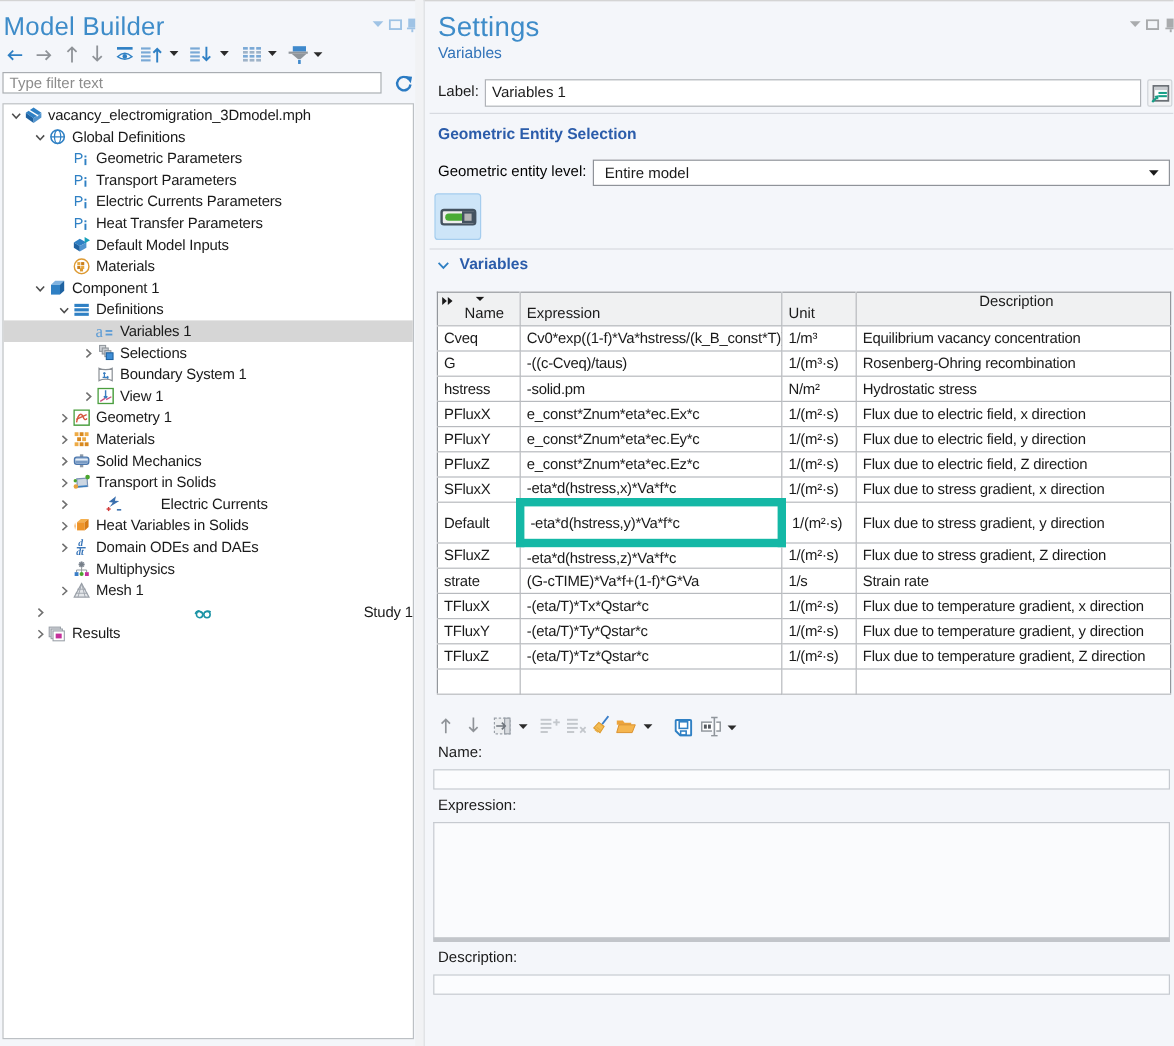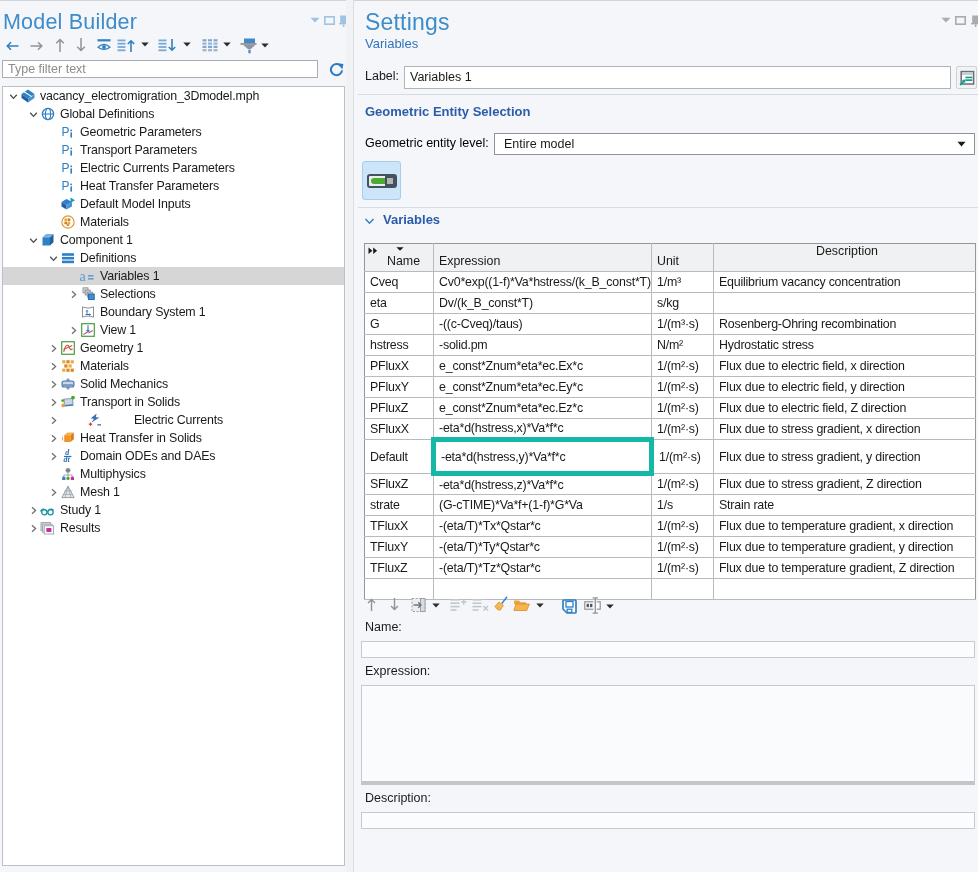--- a/index.html
+++ b/index.html
@@ -396,21 +396,21 @@
       </svg>
     </span>
     <span class="ic">
       <svg width="14" height="14" viewBox="0 0 14 14" style="">
         <path d="M1.6 4.5 Q0.4 7.5 1.6 10.5 Q2.6 7.5 1.6 4.5" fill="#f0a040"></path>
         <polygon points="3.2,4.2 6.4,1.4 12.8,1.4 9.6,4.2" fill="#f5b04e"></polygon>
         <rect x="3.2" y="4.2" width="6.4" height="6.8" fill="#ee9429"></rect>
         <polygon points="9.6,4.2 12.8,1.4 12.8,8.2 9.6,11" fill="#d87c16"></polygon>
       </svg>
     </span>
-    <span class="lab">Heat Transfer in Solids</span>
+    <span class="lab">Heat Variables in Solids</span>
   </div>
 <div class="row" style="left:3px;top:447px;width:341px;">
     <span class="ex" style="margin-left:43px;">
       <svg width="9" height="9" viewBox="0 0 9 9" style="">
         <path d="M3 1.2 L6.6 4.5 L3 7.8" fill="none" stroke="#707070" stroke-width="1.3"></path>
       </svg>
     </span>
     <span class="ic">
       <svg width="14" height="14" viewBox="0 0 14 14" style="">
         <text x="4.2" y="6.4" font-family="Liberation Serif" font-size="8" font-style="italic" font-weight="bold" fill="#2e6eb5">d</text>
@@ -441,21 +441,21 @@
       </svg>
     </span>
     <span class="ic">
       <svg width="14" height="14" viewBox="0 0 14 14" style="">
         <polygon points="7,1.2 13.2,12.6 0.8,12.6" fill="#e4e7ea" stroke="#9aa0a8" stroke-width="1"></polygon>
         <path d="M7 1.2 L4 12.6 M7 1.2 L10 12.6 M3.4 6 L10.6 6 M2 9.4 L12 9.4" stroke="#9aa0a8" stroke-width="0.7" fill="none"></path>
       </svg>
     </span>
     <span class="lab">Mesh 1</span>
   </div>
-<div class="row" style="left:3px;top:501px;width:341px;">
+<div class="row" style="left:3px;top:501px;width:341px;justify-content:space-between;">
     <span class="ex" style="margin-left:23px;">
       <svg width="9" height="9" viewBox="0 0 9 9" style="">
         <path d="M3 1.2 L6.6 4.5 L3 7.8" fill="none" stroke="#707070" stroke-width="1.3"></path>
       </svg>
     </span>
     <span class="ic">
       <svg width="16" height="14" viewBox="0 0 16 14" style="">
         <path d="M0.5 8.6 Q3 4.2 5.8 7.2 L6.6 8 M8.6 8 Q11 5 14.5 7" fill="none" stroke="#1b93a5" stroke-width="1.3"></path>
         <circle cx="4.6" cy="9.3" r="2.8" fill="none" stroke="#1b93a5" stroke-width="1.4"></circle>
         <circle cx="11.2" cy="9.3" r="2.8" fill="none" stroke="#1b93a5" stroke-width="1.4"></circle>
@@ -559,26 +559,20 @@
         <th style="border:1px solid #b7babe;border-top:none;font-weight:normal;text-align:left;vertical-align:bottom;padding:0 0 3px 5px;">Unit</th>
         <th style="border:1px solid #b7babe;border-top:none;border-right:none;font-weight:normal;text-align:center;vertical-align:bottom;padding:0 0 13px 5px;">Description</th>
       </tr>
       <tr>
         <td style="border:1px solid #b7babe;border-left:none;height:21px;padding:0 0 0 5px;white-space:nowrap;overflow:hidden;letter-spacing:-0.2px;">Cveq</td>
         <td style="border:1px solid #b7babe;height:21px;padding:0 0 0 5px;white-space:nowrap;overflow:hidden;letter-spacing:-0.2px;">Cv0*exp((1-f)*Va*hstress/(k_B_const*T))</td>
         <td style="border:1px solid #b7babe;height:21px;padding:0 0 0 5px;white-space:nowrap;overflow:hidden;letter-spacing:-0.2px;">1/m³</td>
         <td style="border:1px solid #b7babe;border-right:none;height:21px;padding:0 0 0 5px;white-space:nowrap;overflow:hidden;letter-spacing:-0.2px;">Equilibrium vacancy concentration</td>
       </tr>
       <tr>
-        <td style="border:1px solid #b7babe;border-left:none;height:21px;padding:0 0 0 5px;white-space:nowrap;overflow:hidden;letter-spacing:-0.2px;">eta</td>
-        <td style="border:1px solid #b7babe;height:21px;padding:0 0 0 5px;white-space:nowrap;overflow:hidden;letter-spacing:-0.2px;">Dv/(k_B_const*T)</td>
-        <td style="border:1px solid #b7babe;height:21px;padding:0 0 0 5px;white-space:nowrap;overflow:hidden;letter-spacing:-0.2px;">s/kg</td>
-        <td style="border:1px solid #b7babe;border-right:none;height:21px;padding:0 0 0 5px;white-space:nowrap;overflow:hidden;letter-spacing:-0.2px;"></td>
-      </tr>
-      <tr>
         <td style="border:1px solid #b7babe;border-left:none;height:21px;padding:0 0 0 5px;white-space:nowrap;overflow:hidden;letter-spacing:-0.2px;">G</td>
         <td style="border:1px solid #b7babe;height:21px;padding:0 0 0 5px;white-space:nowrap;overflow:hidden;letter-spacing:-0.2px;">-((c-Cveq)/taus)</td>
         <td style="border:1px solid #b7babe;height:21px;padding:0 0 0 5px;white-space:nowrap;overflow:hidden;letter-spacing:-0.2px;">1/(m³·s)</td>
         <td style="border:1px solid #b7babe;border-right:none;height:21px;padding:0 0 0 5px;white-space:nowrap;overflow:hidden;letter-spacing:-0.2px;">Rosenberg-Ohring recombination</td>
       </tr>
       <tr>
         <td style="border:1px solid #b7babe;border-left:none;height:21px;padding:0 0 0 5px;white-space:nowrap;overflow:hidden;letter-spacing:-0.2px;">hstress</td>
         <td style="border:1px solid #b7babe;height:21px;padding:0 0 0 5px;white-space:nowrap;overflow:hidden;letter-spacing:-0.2px;">-solid.pm</td>
         <td style="border:1px solid #b7babe;height:21px;padding:0 0 0 5px;white-space:nowrap;overflow:hidden;letter-spacing:-0.2px;">N/m²</td>
         <td style="border:1px solid #b7babe;border-right:none;height:21px;padding:0 0 0 5px;white-space:nowrap;overflow:hidden;letter-spacing:-0.2px;">Hydrostatic stress</td>
@@ -602,21 +596,21 @@
         <td style="border:1px solid #b7babe;border-right:none;height:21px;padding:0 0 0 5px;white-space:nowrap;overflow:hidden;letter-spacing:-0.2px;">Flux due to electric field, Z direction</td>
       </tr>
       <tr>
         <td style="border:1px solid #b7babe;border-left:none;height:21px;padding:0 0 0 5px;white-space:nowrap;overflow:hidden;letter-spacing:-0.2px;">SFluxX</td>
         <td style="border:1px solid #b7babe;height:21px;padding:0 0 0 5px;white-space:nowrap;overflow:hidden;letter-spacing:-0.2px;">-eta*d(hstress,x)*Va*f*c</td>
         <td style="border:1px solid #b7babe;height:21px;padding:0 0 0 5px;white-space:nowrap;overflow:hidden;letter-spacing:-0.2px;">1/(m²·s)</td>
         <td style="border:1px solid #b7babe;border-right:none;height:21px;padding:0 0 0 5px;white-space:nowrap;overflow:hidden;letter-spacing:-0.2px;">Flux due to stress gradient, x direction</td>
       </tr>
       <tr>
         <td style="border:1px solid #b7babe;border-left:none;height:21px;padding:0 0 0 5px;white-space:nowrap;overflow:hidden;letter-spacing:-0.2px;">Default</td>
-        <td style="border:5px solid #14b8a6;height:34px;padding:0 0 0 5px;white-space:nowrap;overflow:hidden;letter-spacing:-0.2px;">-eta*d(hstress,y)*Va*f*c</td>
+        <td style="border:7px solid #14b8a6;height:34px;padding:0 0 0 5px;white-space:nowrap;overflow:hidden;letter-spacing:-0.2px;">-eta*d(hstress,y)*Va*f*c</td>
         <td style="border:1px solid #b7babe;height:21px;padding:0 0 0 5px;white-space:nowrap;overflow:hidden;letter-spacing:-0.2px;">1/(m²·s)</td>
         <td style="border:1px solid #b7babe;border-right:none;height:21px;padding:0 0 0 5px;white-space:nowrap;overflow:hidden;letter-spacing:-0.2px;">Flux due to stress gradient, y direction</td>
       </tr>
       <tr>
         <td style="border:1px solid #b7babe;border-left:none;height:21px;padding:0 0 0 5px;white-space:nowrap;overflow:hidden;letter-spacing:-0.2px;">SFluxZ</td>
         <td style="border:1px solid #b7babe;height:21px;padding:0 0 0 5px;white-space:nowrap;overflow:hidden;letter-spacing:-0.2px;">-eta*d(hstress,z)*Va*f*c</td>
         <td style="border:1px solid #b7babe;height:21px;padding:0 0 0 5px;white-space:nowrap;overflow:hidden;letter-spacing:-0.2px;">1/(m²·s)</td>
         <td style="border:1px solid #b7babe;border-right:none;height:21px;padding:0 0 0 5px;white-space:nowrap;overflow:hidden;letter-spacing:-0.2px;">Flux due to stress gradient, Z direction</td>
       </tr>
       <tr>

